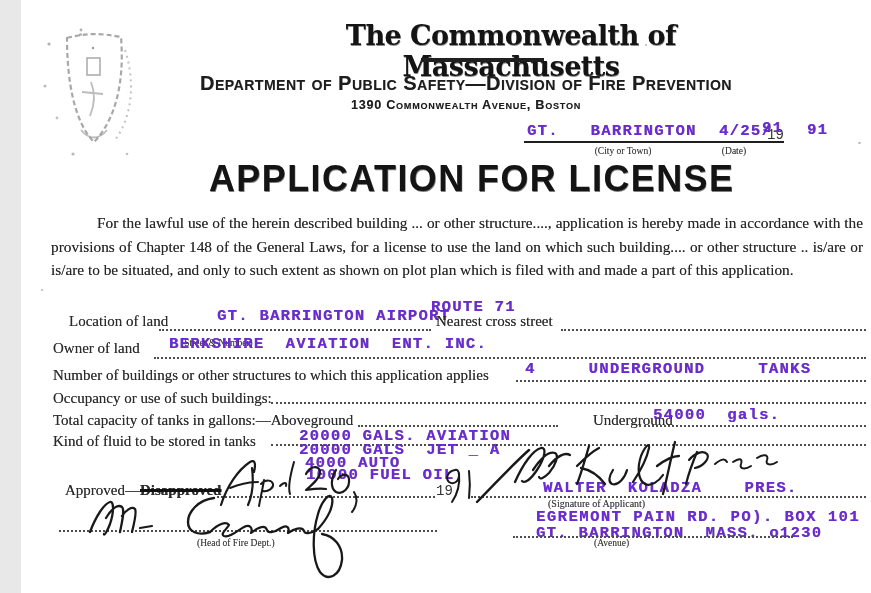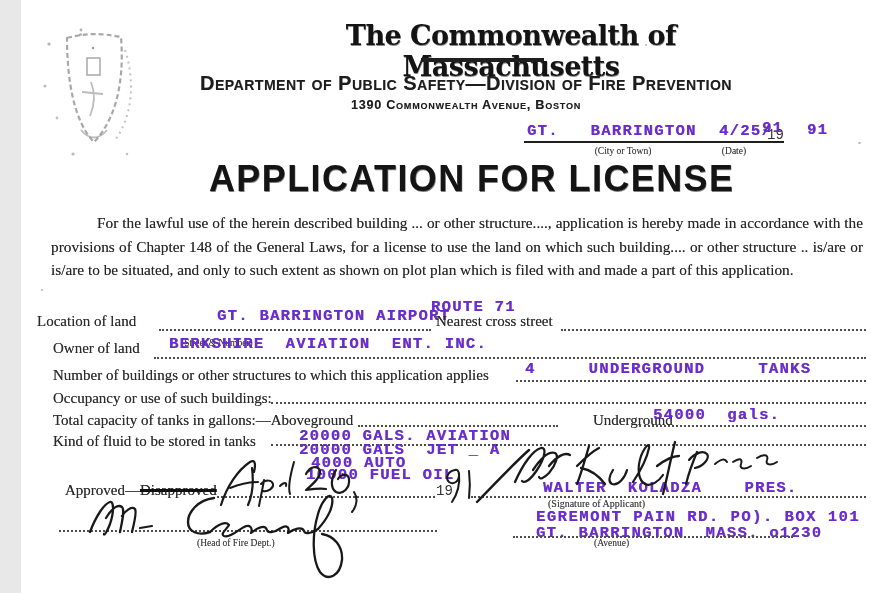--- a/index.html
+++ b/index.html
@@ -19,21 +19,21 @@
           letter-spacing:-.5px;text-shadow:.5px .5px 0 rgba(0,0,0,.45);text-align:center;}
   .caps{font-family:"Liberation Sans",sans-serif;font-variant:small-caps;font-weight:700;
         color:#1d1d1d;text-align:center;text-shadow:.3px .3px 0 rgba(0,0,0,.4);}
   .app-title{font-family:"Liberation Sans",sans-serif;font-weight:700;font-size:37px;
              letter-spacing:1.5px;color:#141414;transform:scaleX(.97);transform-origin:left;
              text-shadow:.6px .6px 0 rgba(0,0,0,.5);}
   .intro{font-size:15.3px;line-height:23.5px;text-align:justify;text-indent:46px;
          color:#262626;margin:0;text-shadow:0 0 .4px rgba(0,0,0,.5);}
   .dots{border-bottom:2px dotted #4d4d4d;height:1px;}
   .solid-rule{background:#1f1f1f;}
-  .struck{text-decoration:line-through;text-decoration-thickness:3px;text-decoration-color:#111;}
+  .struck{text-decoration:line-through;text-decoration-thickness:3px;text-decoration-color:#111;font-weight:bold;}
   .speck{position:absolute;border-radius:50%;background:#4a4a4a;opacity:.4;}
   svg.ink path{fill:none;stroke:#191919;stroke-linecap:round;stroke-linejoin:round;}
   .printed-year{font-family:Liberation Mono, monospace;font-size:14px;color:#333;white-space:pre;}
 </style>
 </head>
 <body>
 
 <div id="page">
 
   <svg class="abs" style="left:16px;top:22px;" width="112" height="152" viewBox="0 0 112 152" aria-label="massachusetts-state-seal">
@@ -69,21 +69,21 @@
   <div class="abs typed" style="left:741px;top:119px;">91</div>
   <div class="abs typed" style="left:786px;top:121px;">91</div>
   <div class="abs solid-rule" style="left:503px;top:141px;width:260px;height:2px;"></div>
   <div class="abs small-label" style="left:532px;top:146px;width:140px;text-align:center;">(City or Town)</div>
   <div class="abs small-label" style="left:668px;top:146px;width:90px;text-align:center;">(Date)</div>
 
   <div class="abs app-title" style="left:188px;top:158px;">APPLICATION FOR LICENSE</div>
 
   <p class="abs intro" style="left:30px;top:211px;width:812px;">For the lawful use of the herein described building ... or other structure...., application is hereby made in accordance with the provisions of Chapter 148 of the General Laws, for a license to use the land on which such building.... or other structure .. is/are or is/are to be situated, and only to such extent as shown on plot plan which is filed with and made a part of this application.</p>
 
-  <div class="abs printed" style="left:16px;top:313px;">Location of land</div>
+  <div class="abs printed" style="left:48px;top:313px;">Location of land</div>
   <div class="abs dots" style="left:138px;top:328px;width:272px;"></div>
   <div class="abs typed" style="left:196px;top:307px;">GT. BARRINGTON AIRPORT</div>
   <div class="abs typed" style="left:410px;top:298px;">ROUTE 71</div>
   <div class="abs printed" style="left:415px;top:313px;">Nearest cross street</div>
   <div class="abs dots" style="left:540px;top:328px;width:305px;"></div>
   <div class="abs small-label" style="left:160px;top:338px;">(Street &amp; Number)</div>
 
   <div class="abs printed" style="left:32px;top:340px;">Owner of land</div>
   <div class="abs typed" style="left:148px;top:335px;">BERKSHIRE  AVIATION  ENT. INC.</div>
   <div class="abs dots" style="left:133px;top:356px;width:712px;"></div>
@@ -98,21 +98,21 @@
   <div class="abs printed" style="left:32px;top:412px;">Total capacity of tanks in gallons:—Aboveground</div>
   <div class="abs dots" style="left:337px;top:424px;width:200px;"></div>
   <div class="abs printed" style="left:572px;top:412px;">Underground</div>
   <div class="abs typed" style="left:632px;top:406px;">54000  gals.</div>
   <div class="abs dots" style="left:618px;top:424px;width:227px;"></div>
 
   <div class="abs printed" style="left:32px;top:433px;">Kind of fluid to be stored in tanks</div>
   <div class="abs dots" style="left:250px;top:443px;width:595px;"></div>
   <div class="abs typed" style="left:278px;top:427px;">20000 GALS. AVIATION</div>
   <div class="abs typed" style="left:278px;top:441px;">20000 GALS  JET _ A</div>
-  <div class="abs typed" style="left:290px;top:454px;">4000 AUTO</div>
+  <div class="abs typed" style="left:284px;top:454px;">4000 AUTO</div>
   <div class="abs typed" style="left:285px;top:466px;">10000 FUEL OIL</div>
 
   <div class="abs printed" style="left:44px;top:482px;"><span>Approved</span><span>—</span><span class="struck">Disapproved</span></div>
   <div class="abs dots" style="left:196px;top:495px;width:218px;"></div>
   <div class="abs printed-year" style="left:415px;top:483px;">19</div>
   <div class="abs dots" style="left:450px;top:495px;width:65px;"></div>
 
   <svg class="abs ink" style="left:195px;top:448px;" width="230" height="75" viewBox="0 0 230 75" aria-label="April 25,">
     <path d="M5,57 C11,38 22,22 34,14 C39,11 40,16 38,24 M36,20 C38,36 36,48 32,57" stroke-width="2.2"></path>
     <path d="M14,40 C24,36 34,34 42,34" stroke-width="2"></path>

